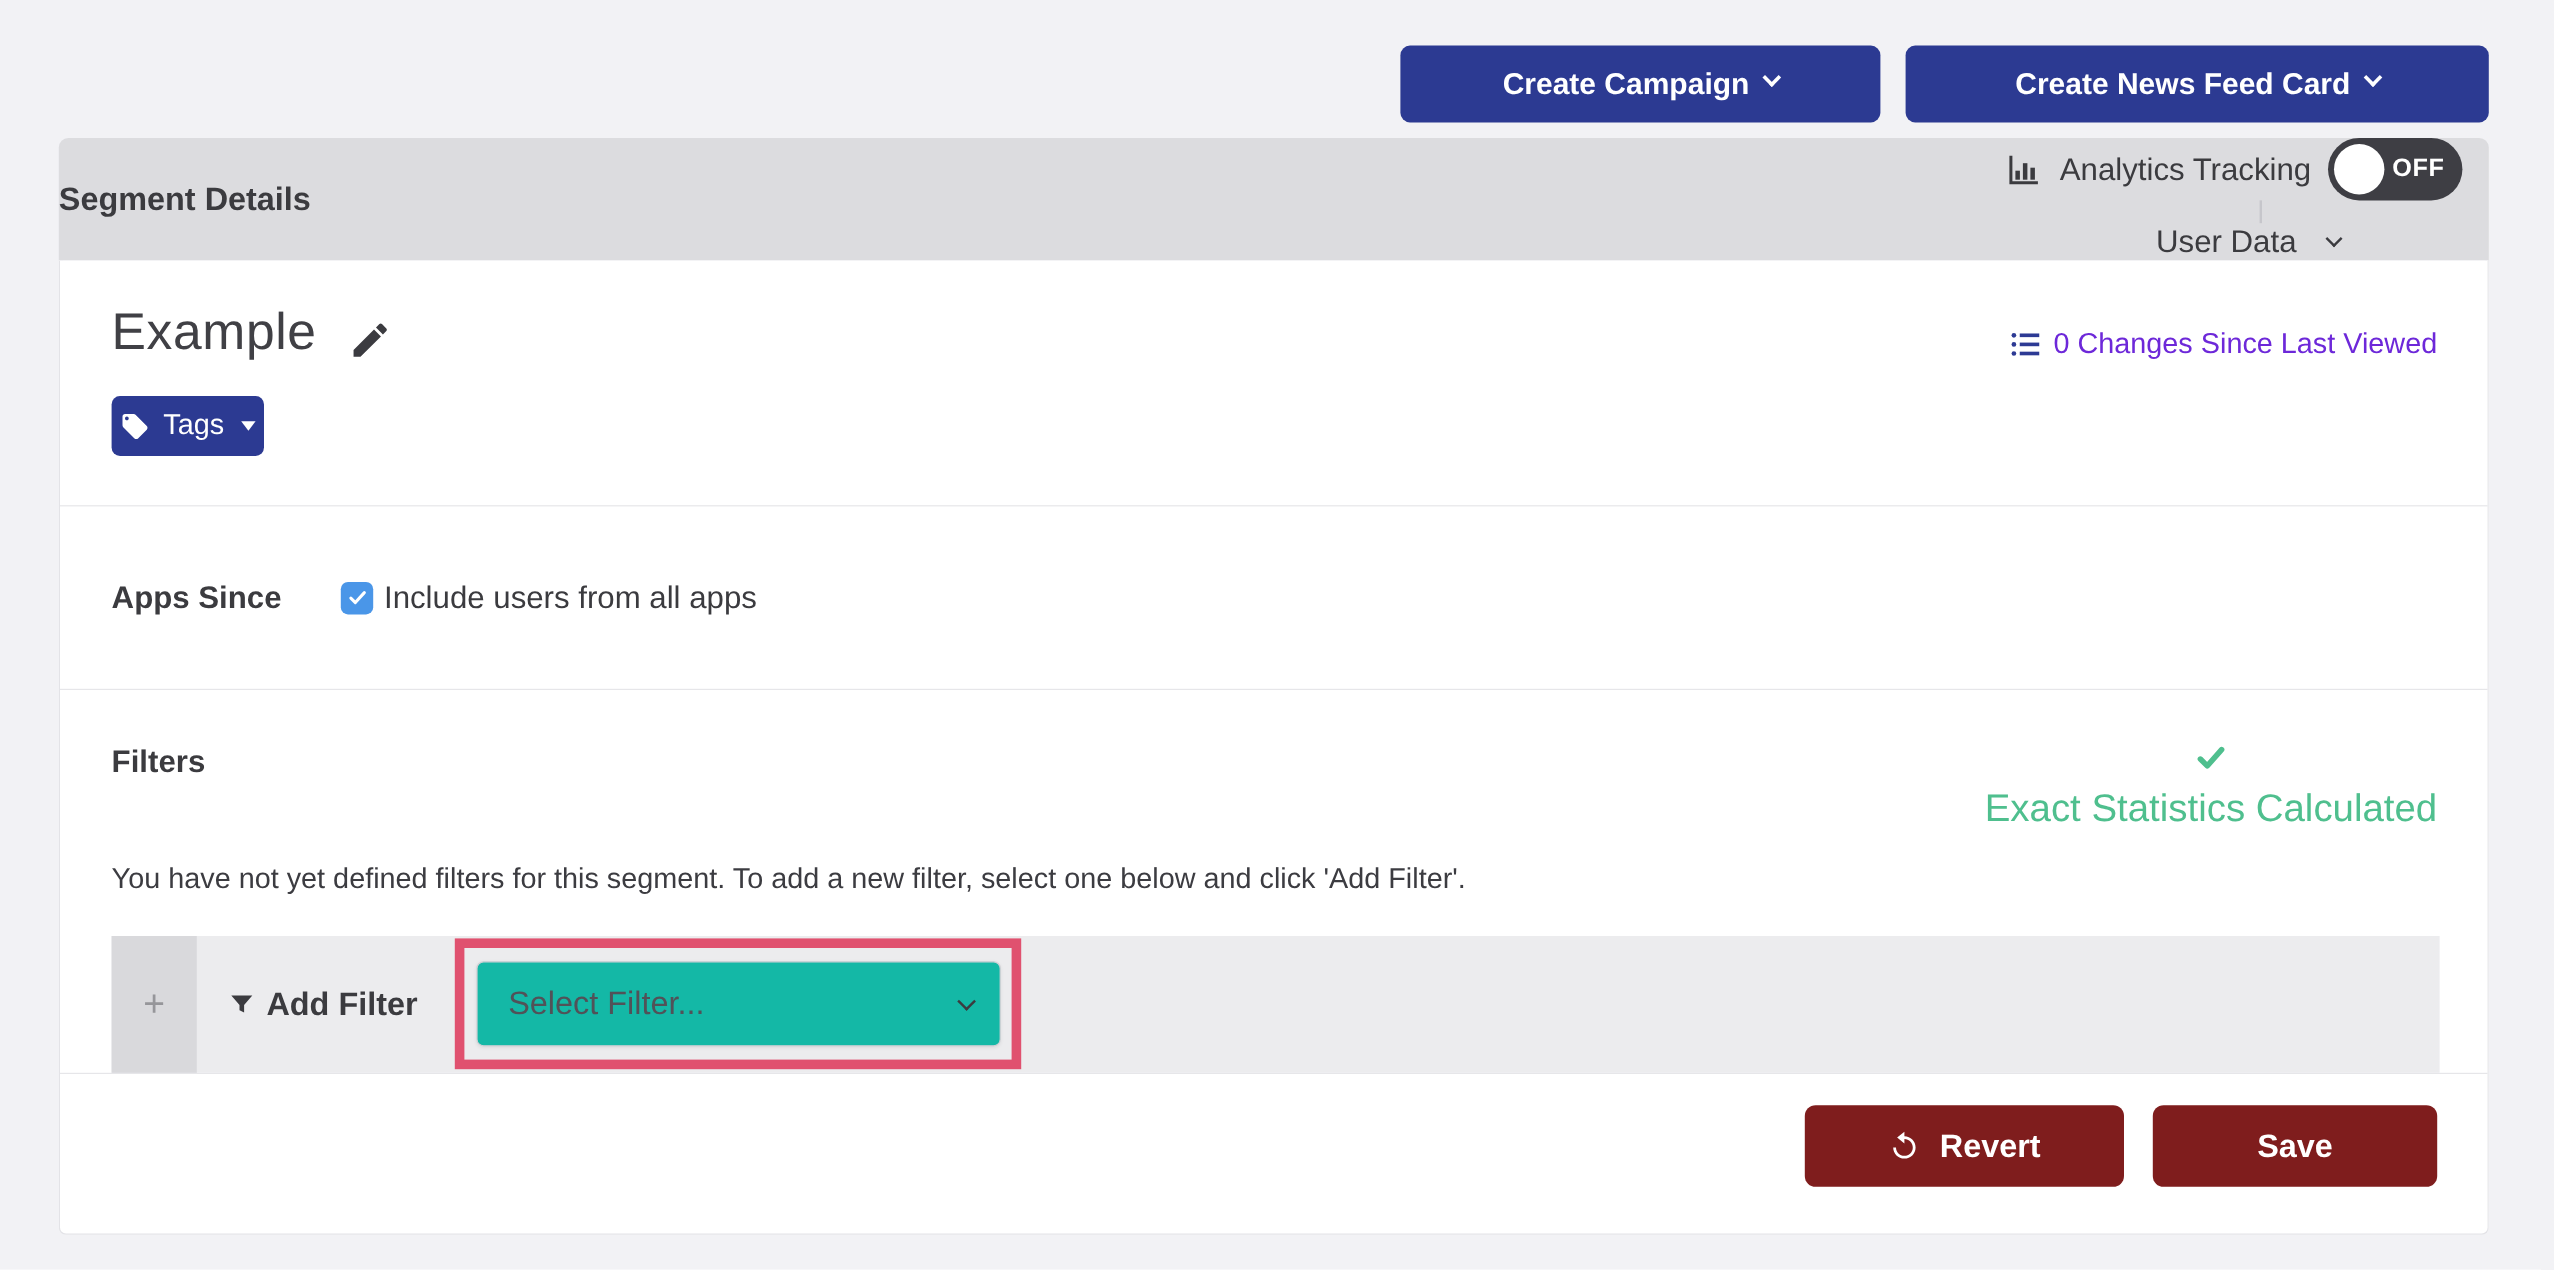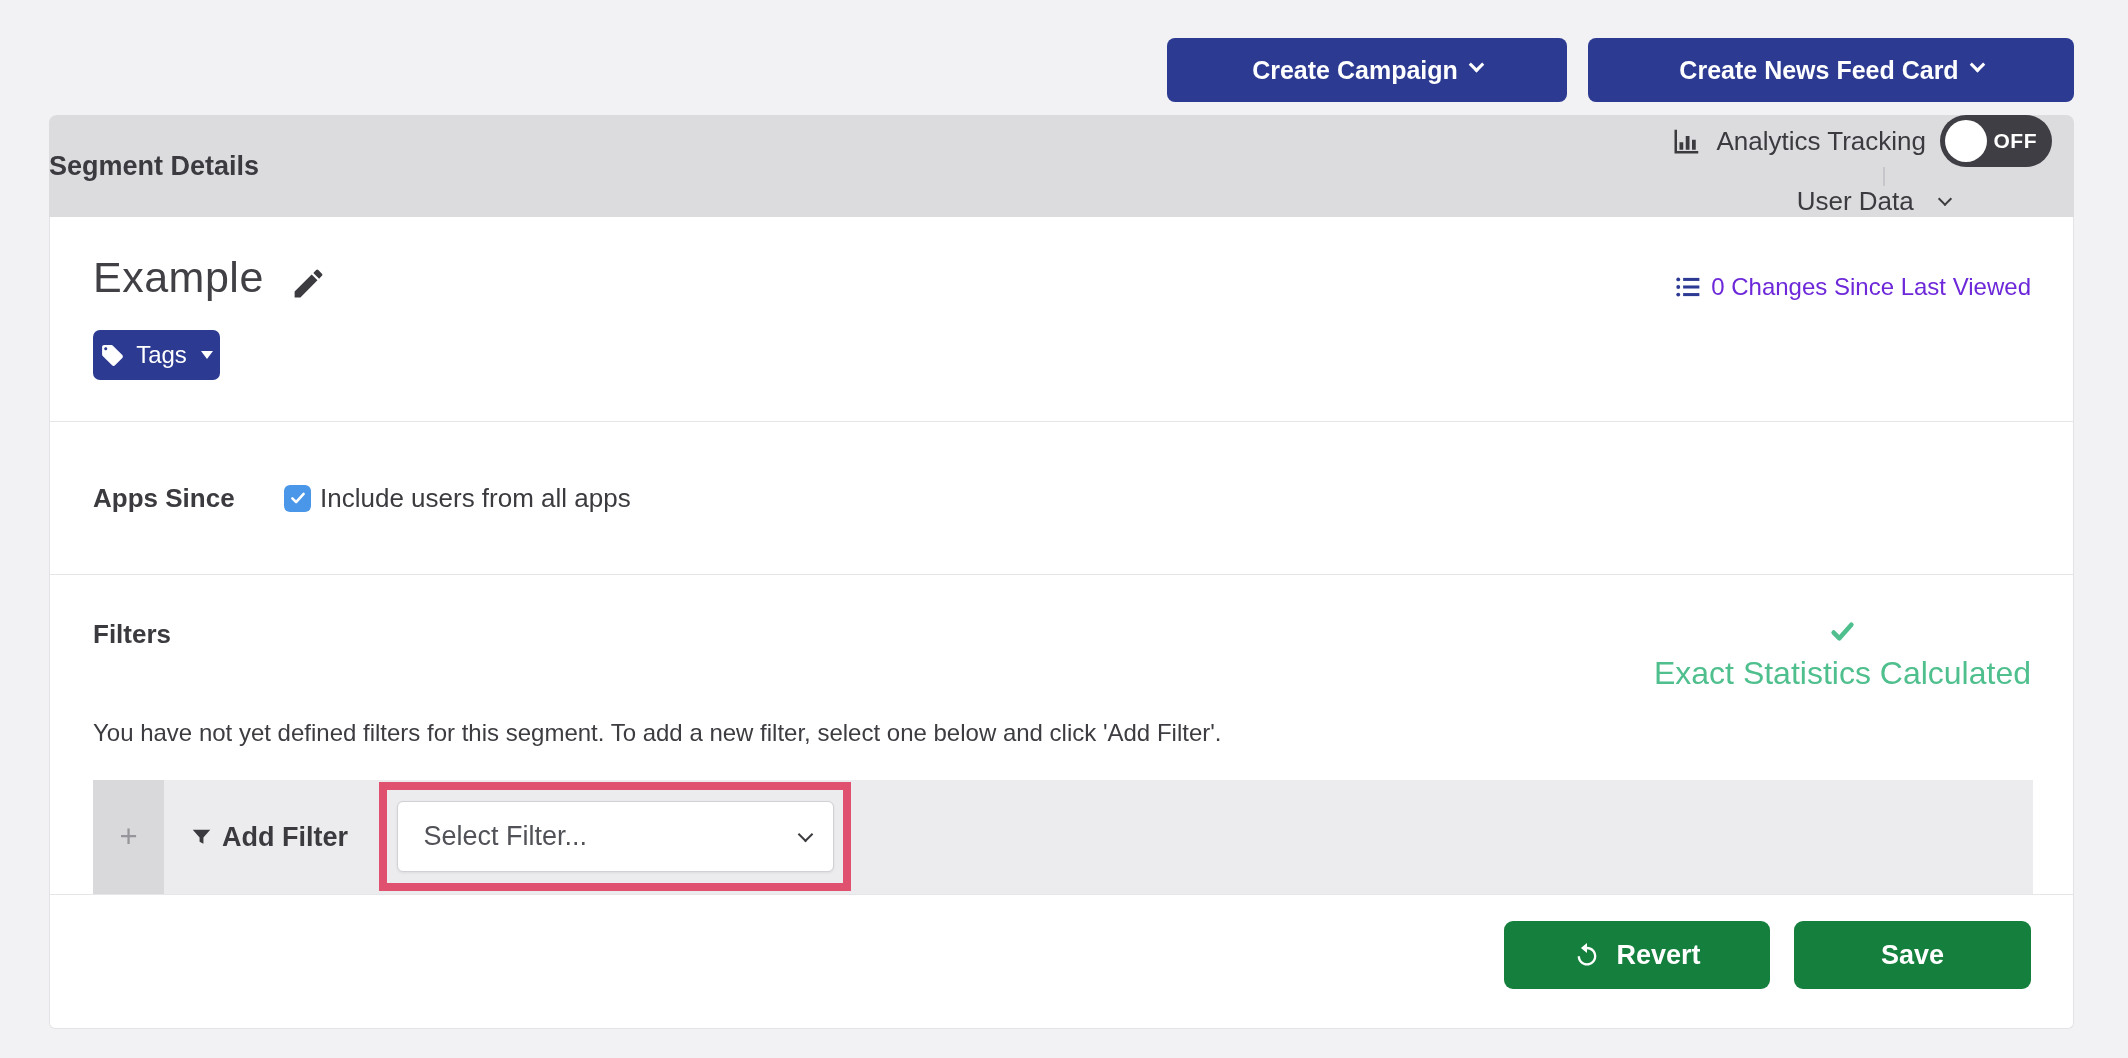--- a/index.html
+++ b/index.html
@@ -99,33 +99,33 @@
     font-size:31px; color:#96969a; cursor:pointer; flex:0 0 auto;
   }
   .add-filter { margin-left:27px; display:flex; align-items:center; gap:10px;
     font-size:27px; font-weight:700; color:#3b3b3f;justify-content:flex-end; }
   .highlight-box {
     position:absolute; left:286px; top:2px; width:472px; height:109px;
     border:8px solid #e0516f;
     display:flex; align-items:center; justify-content:center;
   }
   .select-filter {
-    width:437px; height:71px; background:#ffffff; border:1.5px solid #d0d0d5; border-radius:6px;
+    width:437px; height:71px; background:#14b8a6; border:1.5px solid #d0d0d5; border-radius:6px;
     box-shadow:0 1px 3px rgba(0,0,0,.07);
     display:flex; align-items:center; padding:0 22px 0 26px; cursor:pointer;
   }
   .select-filter .placeholder { font-size:27px; color:#515258; }
   .select-filter .chev-thin { margin-left:auto; width:11px; height:11px;
     border-right:2px solid #3b3b3f; border-bottom:2px solid #3b3b3f; transform:rotate(45deg); margin-top:-5px; }
 
   
   .footer { height:134px; border-top:1px solid #e6e6e9; display:flex; justify-content:flex-end;
     padding:26px 42px 0 0; gap:24px; }
   .gray-btn {
-    height:68px; background:#15803d; border:none; border-radius:9px;
+    height:68px; background:#7f1d1d; border:none; border-radius:9px;
     display:flex; align-items:center; justify-content:center; gap:15px;
     color:#fff; font-family:"Liberation Sans", sans-serif; font-size:27px; font-weight:600; cursor:pointer;
   }
   #btn-revert { width:266px; }
   #btn-save { width:237px; }
 
   svg { display:block; }
 </style>
 </head>
 <body>

